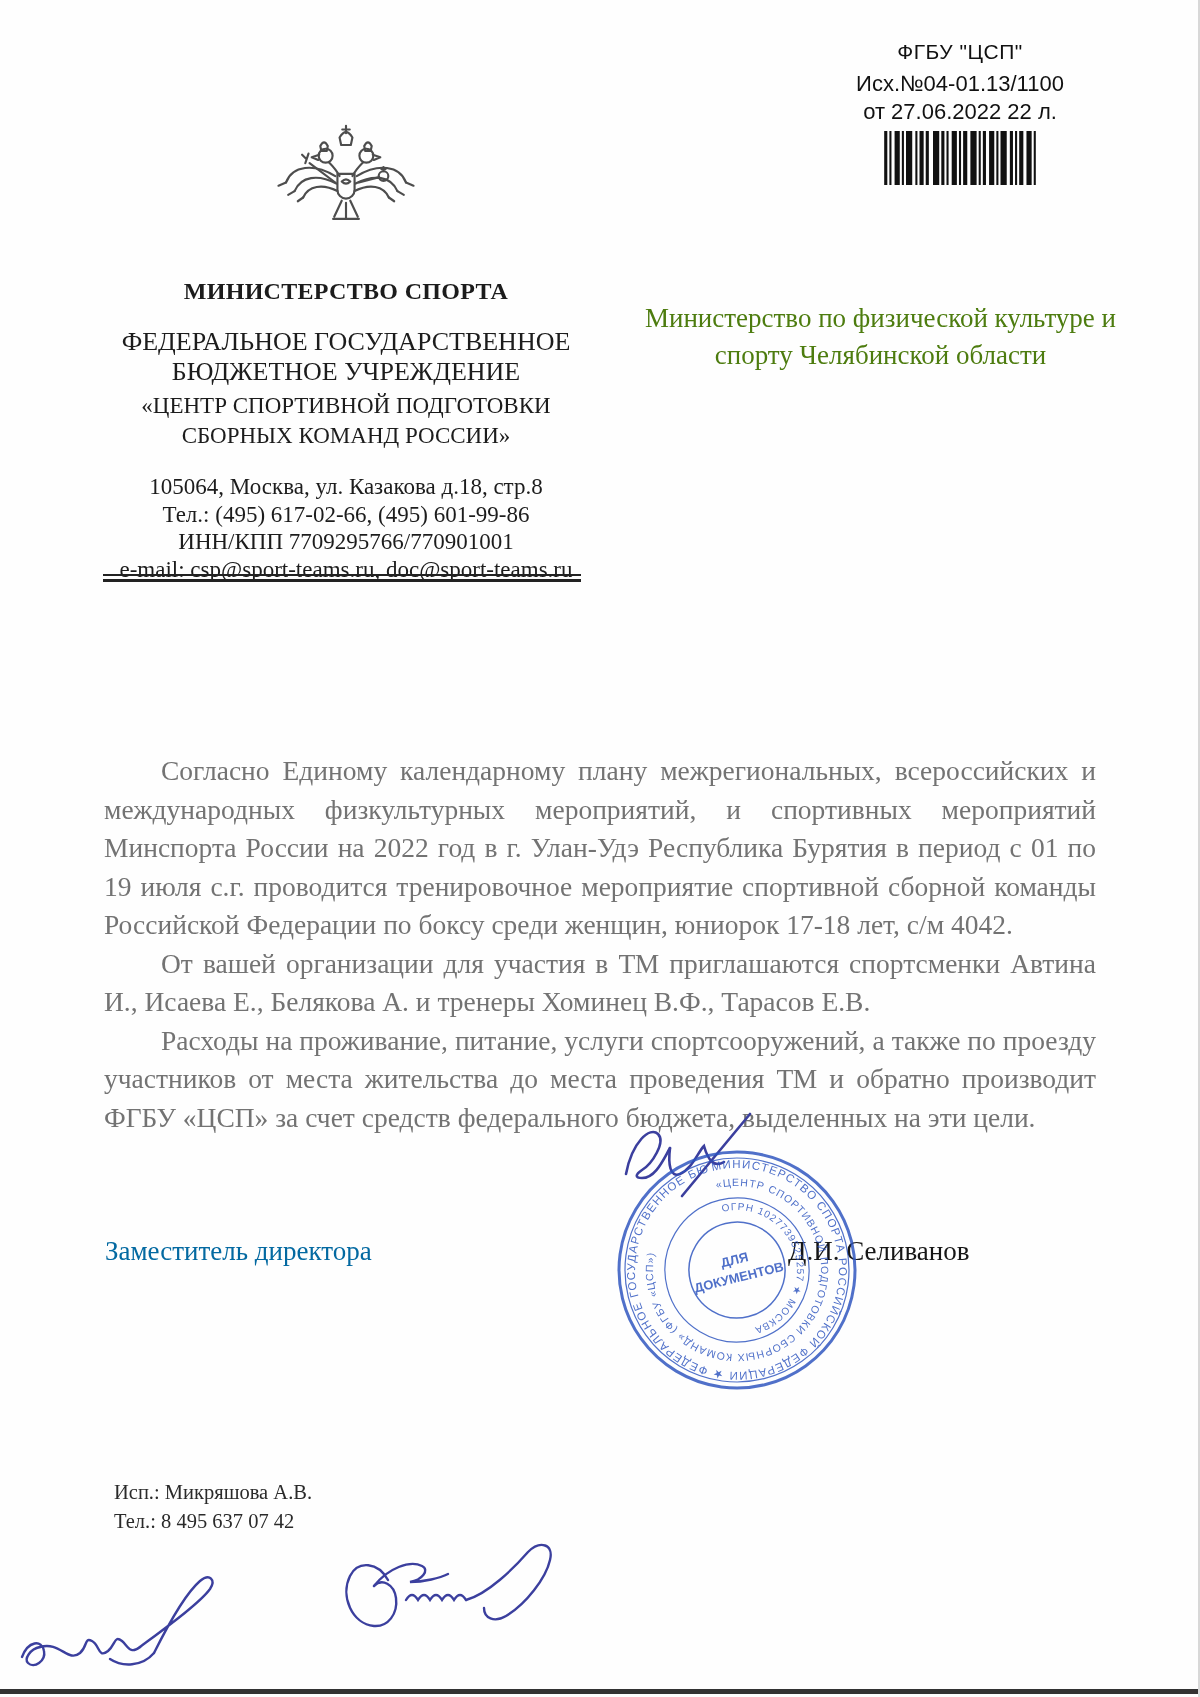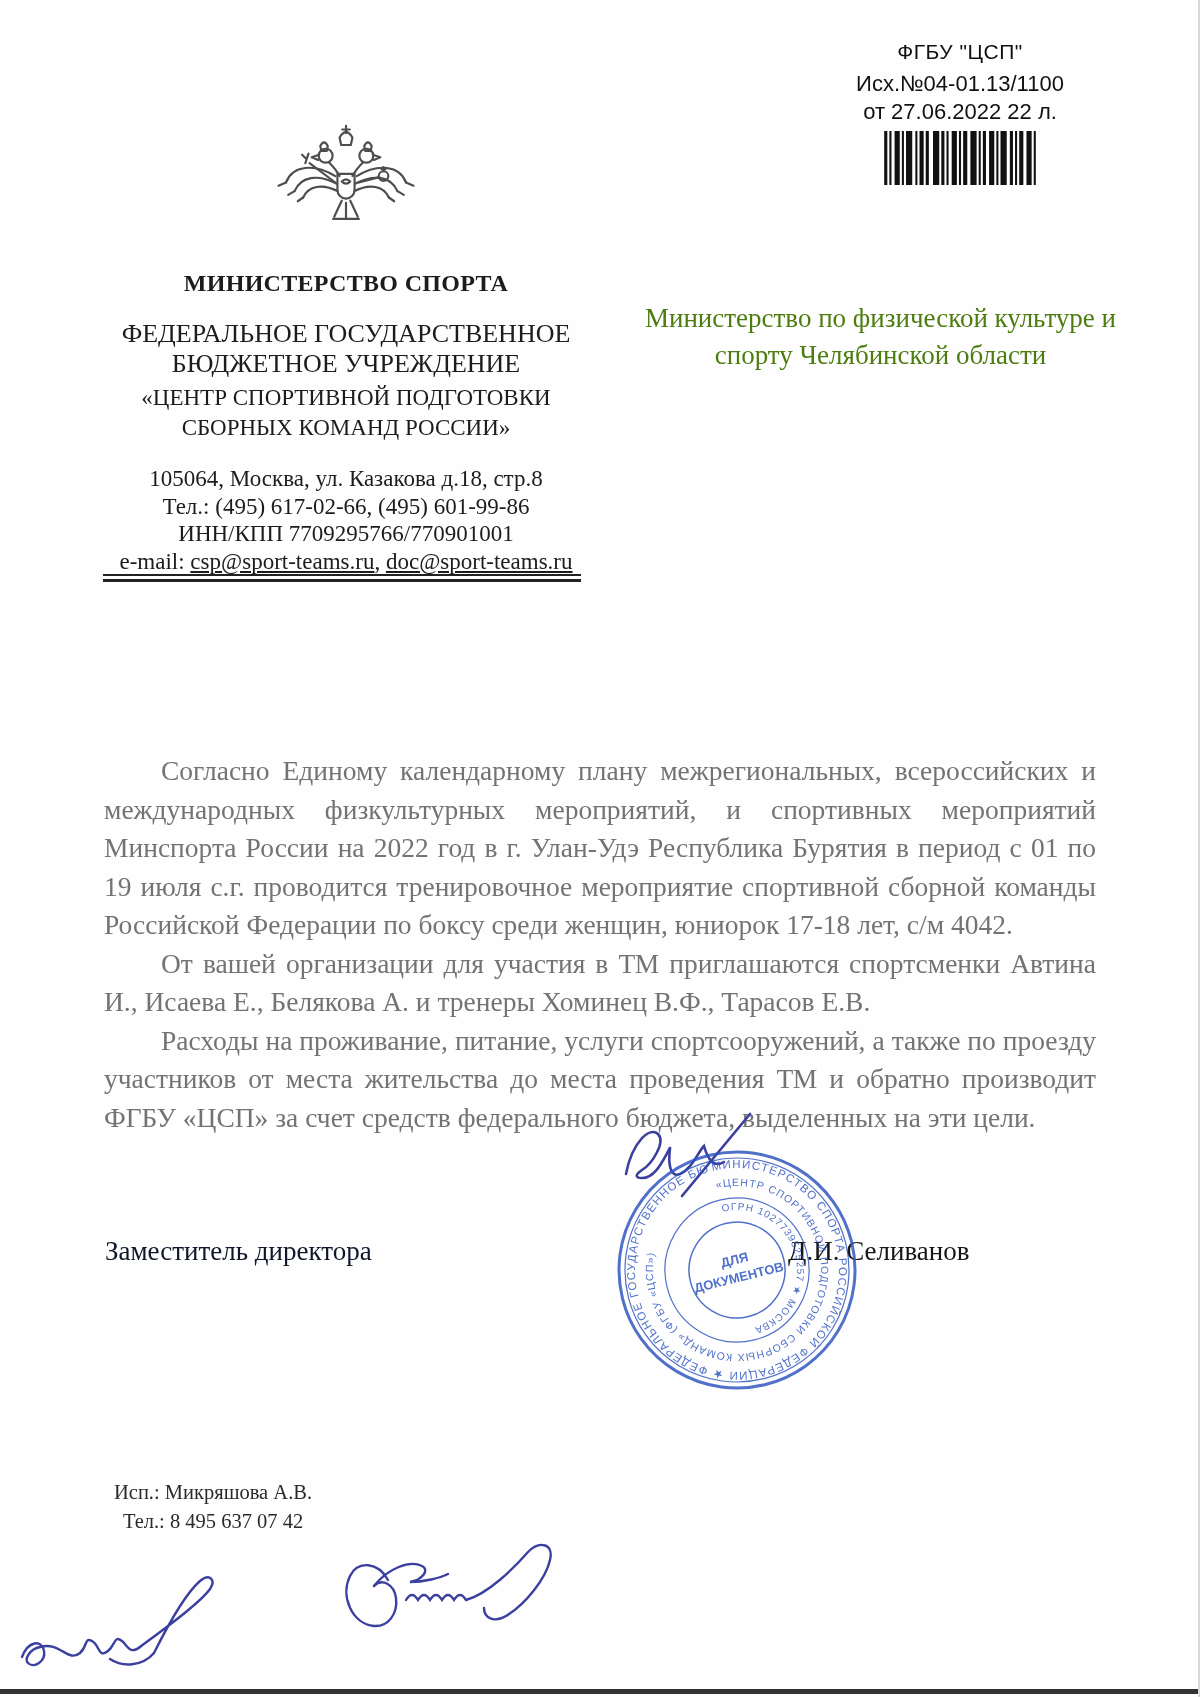--- a/index.html
+++ b/index.html
@@ -19,46 +19,46 @@
     font-family:"Liberation Sans","DejaVu Sans",sans-serif;
     color:#111;
   }
   .reg-org{font-size:21px;letter-spacing:.5px;margin-bottom:7px;}
   .reg-num{font-size:22px;margin-bottom:2px;}
   .reg-date{font-size:22px;margin-bottom:6px;}
   .barcode{display:inline-block;}
   
   .letterhead{position:absolute;top:120px;left:96px;width:500px;text-align:center;}
   .emblem{margin:0 auto;width:150px;height:140px;}
-  .ministry{font-size:24px;font-weight:bold;line-height:27px;margin-top:6px;letter-spacing:.3px;}
+  .ministry{font-size:24px;font-weight:bold;line-height:27px;margin-top:14px;letter-spacing:.3px;}
   .org-type{font-size:26px;line-height:30px;margin-top:22px;}
   .org-name{font-size:23px;line-height:30px;font-weight:normal;margin-top:4px;}
   .addr{font-size:23px;line-height:27.5px;margin-top:22px;}
   .addr a{color:#1c1c1c;text-decoration:underline;}
   .lh-rule{position:absolute;top:574px;left:103px;width:478px;}
   .lh-rule .thin{height:2px;background:#222;}
   .lh-rule .gap{height:3px;}
   .lh-rule .thick{height:3px;background:#222;}
   
   .recipient{
     position:absolute;top:300px;left:628px;width:505px;
     font-size:27px;line-height:37px;text-align:center;color:#4d7c0f;
   }
   
   .body-text{
     position:absolute;top:752px;left:104px;width:992px;
     font-size:27.5px;line-height:38.5px;text-align:justify;color:#737373;
   }
   .body-text p{margin:0;text-indent:57px;}
   
-  .sig-label{position:absolute;top:1236px;left:105px;font-size:27px;color:#0f172a;}
+  .sig-label{position:absolute;top:1236px;left:105px;font-size:27px;color:#0369a1;}
   .sig-name{position:absolute;top:1236px;left:788px;font-size:27px;color:#161616;}
   .ink{position:absolute;}
   
-  .executor{position:absolute;top:1478px;left:114px;font-size:20.5px;line-height:29px;color:#2a2a2a;text-align:center;}
+  .executor{position:absolute;top:1478px;left:114px;font-size:20.5px;line-height:29px;color:#2a2a2a;}
   
   .scan-bottom{position:absolute;left:0;bottom:3px;width:1200px;height:5px;background:#333;}
   .scan-right{position:absolute;top:0;right:0;width:2px;height:1697px;background:#d8d8d8;}
 </style>
 </head>
 <body>
 
 <div class="page">
 
   <div class="reg-block">

